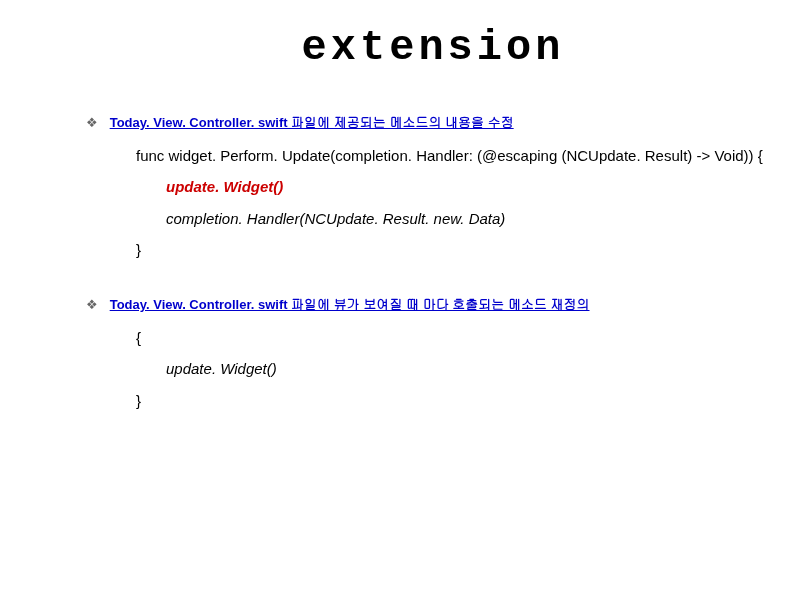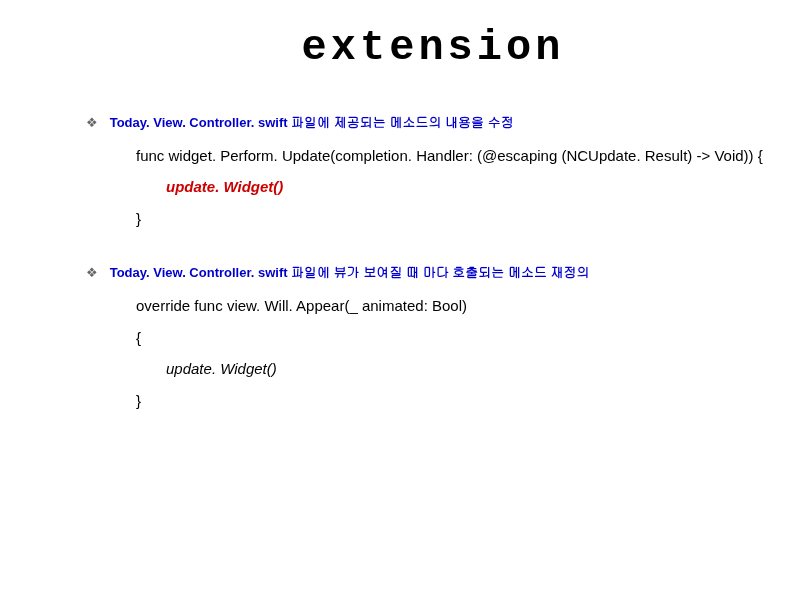--- a/index.html
+++ b/index.html
@@ -40,20 +40,21 @@
   .bullet {
     color: #666;
     font-size: 13px;
     margin-right: 12px;
     line-height: 1.3;
   }
   .heading {
     font-size: 13px;
     font-weight: bold;
     color: #0000cc;
+    text-decoration: underline;
     font-family: Arial, "Malgun Gothic", "Gulim", sans-serif;
   }
   .code-block {
     margin-left: 50px;
     font-size: 15px;
     color: #000;
     line-height: 2.1;
     font-family: Arial, sans-serif;
   }
   .code-line {
@@ -75,29 +76,29 @@
   <h1 class="title">extension</h1>
 
   <div class="section">
     <div class="bullet-row">
       <span class="bullet">❖</span>
       <span class="heading">Today. View. Controller. swift 파일에 제공되는 메소드의 내용을 수정</span>
     </div>
     <div class="code-block">
       <div class="code-line">func widget. Perform. Update(completion. Handler: (@escaping (NCUpdate. Result) -&gt; Void)) {</div>
       <div class="code-line indent-1 highlight">update. Widget()</div>
+      <div class="code-line indent-1">completion. Handler(NCUpdate. Result. new. Data)</div>
       <div class="code-line">}</div>
     </div>
   </div>
 
   <div class="section">
     <div class="bullet-row">
       <span class="bullet">❖</span>
       <span class="heading">Today. View. Controller. swift 파일에 뷰가 보여질 때 마다 호출되는 메소드 재정의</span>
     </div>
     <div class="code-block">
-      <div class="code-line">override func view. Will. Appear(_ animated: Bool)</div>
       <div class="code-line">{</div>
       <div class="code-line indent-1">update. Widget()</div>
       <div class="code-line">}</div>
     </div>
   </div>
 </div>
 
 </body></html>

